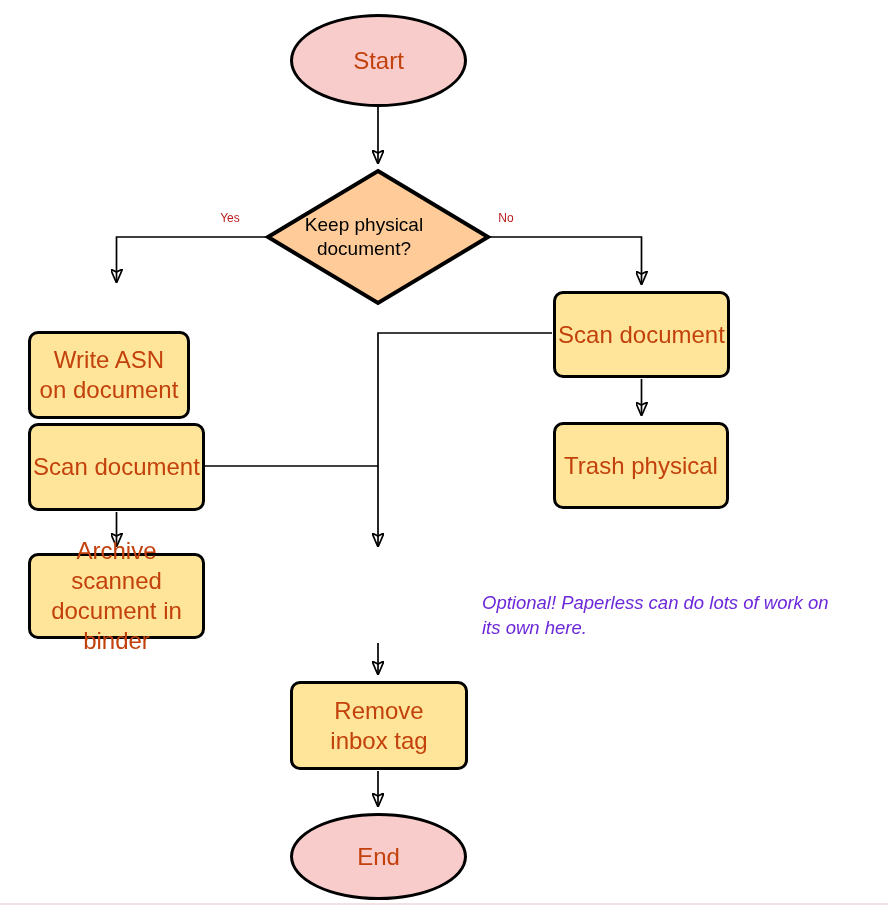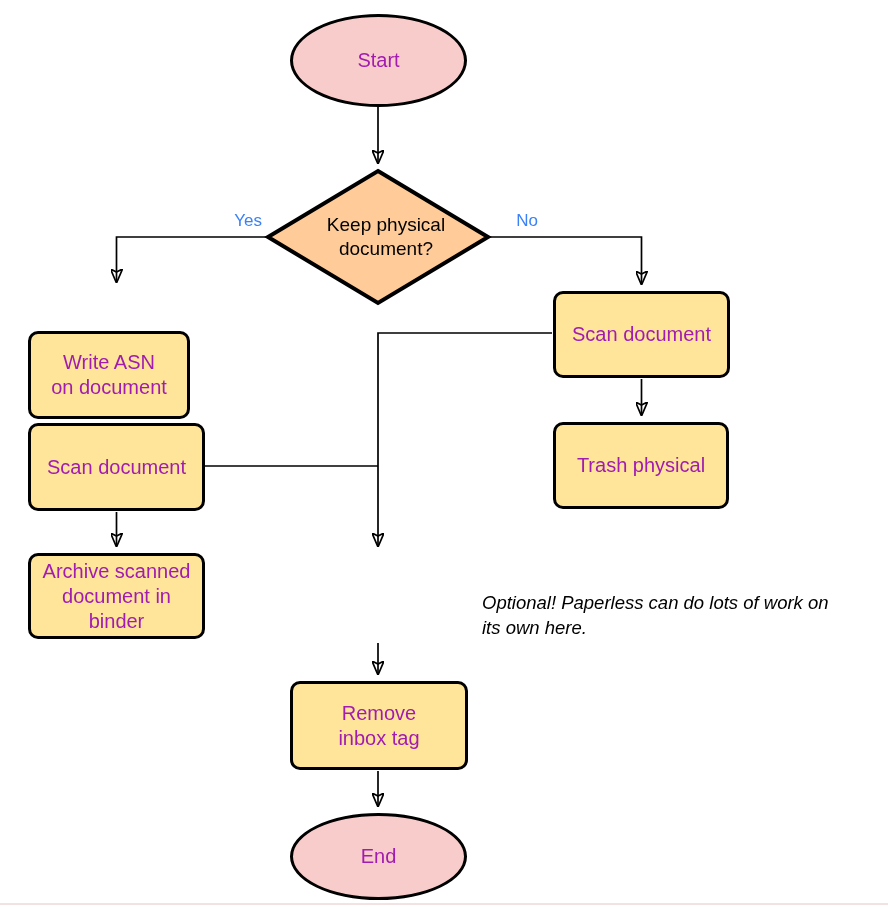--- a/index.html
+++ b/index.html
@@ -17,23 +17,23 @@
     width: 888px; height: 907px;
   }
   .wires path { fill: none; stroke: #000000; stroke-width: 1.7px; }
   .node {
     position: absolute;
     display: flex;
     align-items: center;
     justify-content: center;
     text-align: center;
     box-sizing: border-box;
-    font-size: 20px;
+    font-size: 24px;
     line-height: 1.25;
-    color: #a21caf;
+    color: #c2410c;
   }
   .node span { white-space: pre-line; }
   .terminal {
     background: #F9CCCC;
     border: 3.5px solid #000000;
     border-radius: 50%;
   }
   .process {
     background: #FFE599;
     border: 3px solid #000000;
@@ -46,51 +46,51 @@
     justify-content: center;
     text-align: center;
     font-size: 19px;
     line-height: 1.25;
     color: #000000;
   }
   .decision-label span { white-space: pre-line; }
   .edge-label {
     position: absolute;
     width: 64px;
-    text-align: right;
-    font-size: 17px;
-    color: #3b82f6;
+    text-align: center;
+    font-size: 12px;
+    color: #b91c1c;
   }
   .note {
     position: absolute;
     font-size: 18.5px;
     font-style: italic;
     line-height: 1.33;
-    color: #000000;
+    color: #6d28d9;
     white-space: pre-line;
   }
   .bottom-line {
     position: absolute;
     left: 0; top: 903;
     top: 903px;
     width: 888px; height: 2px;
     background: #f2e2e2;
   }
 
   
   .n-start   { left: 290px; top: 14px;  width: 177px; height: 93px; }
   .n-write   { left: 28px;  top: 290px; width: 162px; height: 88px; margin-top: 41px; }
   .n-scanl   { left: 28px;  top: 423px; width: 177px; height: 88px; }
   .n-archive { left: 28px;  top: 553px; width: 177px; height: 86px; justify-content: center; }
   .n-scanr   { left: 553px; top: 291px; width: 177px; height: 87px; }
   .n-trash   { left: 553px; top: 422px; width: 176px; height: 87px; }
   .n-tag     { left: 290px; top: 553px; width: 178px; height: 89px; }
   .n-remove  { left: 290px; top: 681px; width: 178px; height: 89px; }
   .n-end     { left: 290px; top: 813px; width: 177px; height: 87px; }
-  .l-decision{ left: 286px; top: 196px; width: 200px; height: 82px; }
+  .l-decision{ left: 264px; top: 196px; width: 200px; height: 82px; }
   .l-yes     { left: 198px; top: 211px; }
   .l-no      { left: 474px; top: 211px; }
   .n-note    { left: 482px; top: 591px; width: 404px; }
 </style>
 </head>
 <body>
 
 <div class="stage">
 
   <svg class="wires" viewBox="0 0 888 907" xmlns="http://www.w3.org/2000/svg">

